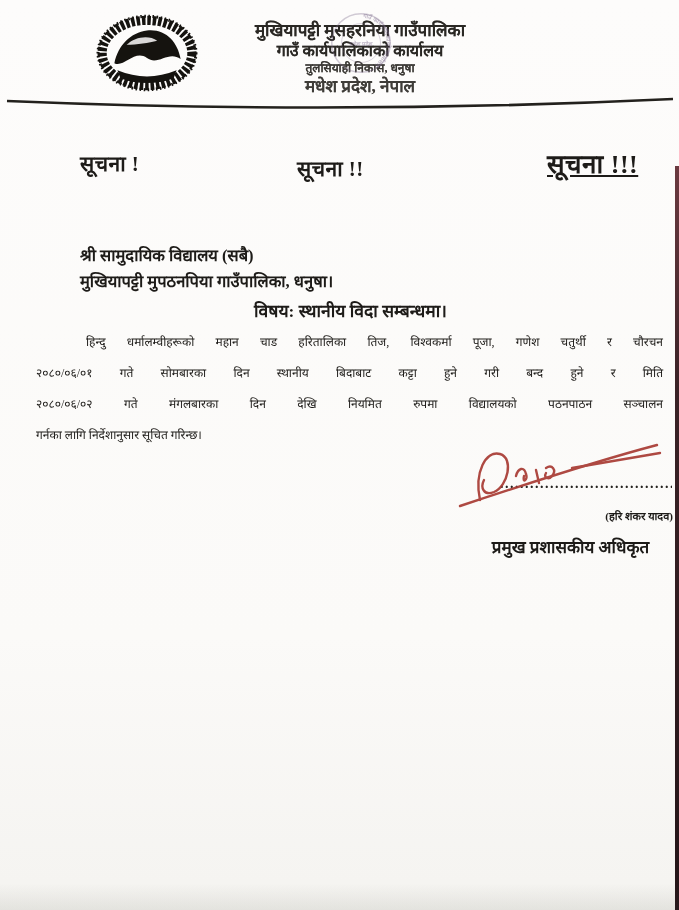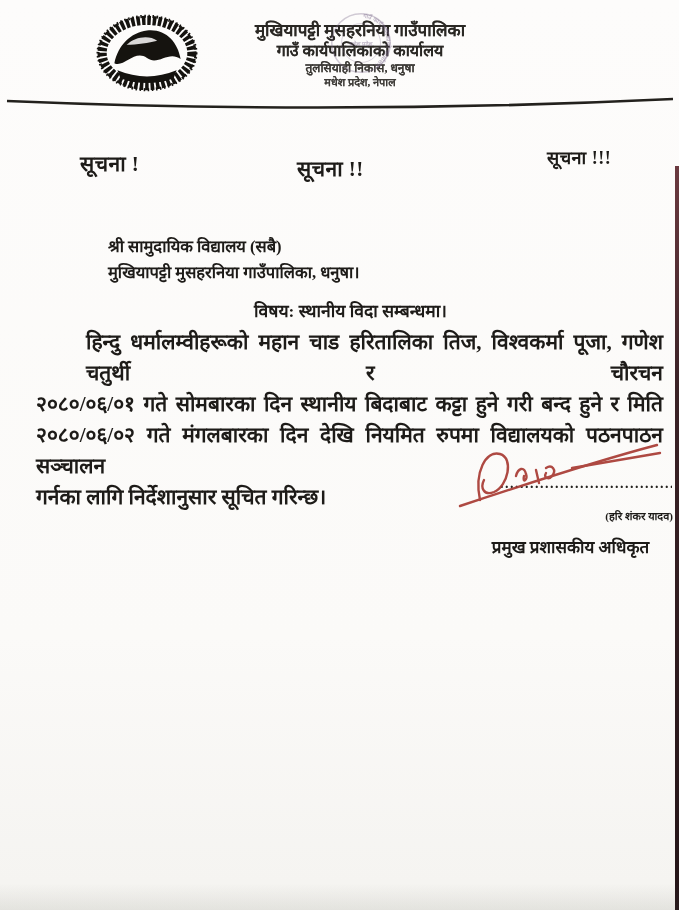--- a/index.html
+++ b/index.html
@@ -16,34 +16,34 @@
   .emblem{position:absolute;left:96px;top:14px;width:102px;height:80px;}
   .lh{
     position:absolute;left:205px;top:20px;width:310px;
     text-align:center;line-height:1.25;
     color:#2a2824;
     text-shadow:0 0 .6px rgba(40,35,30,.55);
   }
   .lh-1{font-size:17px;font-weight:bold;}
   .lh-2{font-size:16px;font-weight:bold;}
   .lh-3{font-size:12px;font-weight:bold;opacity:.92;}
-  .lh-4{font-size:11px;font-weight:bold;opacity:.9;}
+  .lh-4{font-size:17px;font-weight:bold;opacity:.9;}
   .stamp{position:absolute;left:322px;top:4px;width:78px;height:78px;opacity:.85;}
   .rule{position:absolute;left:0;top:92px;width:679px;height:26px;}
   
   .notice{position:absolute;font-weight:bold;font-size:21px;letter-spacing:.5px;}
   .n1{left:80px;top:149px;}
   .n2{left:297px;top:154px;}
-  .n3{left:547px;top:145px;font-size:18px;}
+  .n3{left:547px;top:145px;font-size:26px;text-decoration:underline;}
   .date{position:absolute;left:420px;top:196px;width:225px;text-align:right;font-size:16px;font-weight:600;}
   
-  .recipient{position:absolute;left:80px;top:234px;font-size:16.5px;line-height:26px;font-weight:600;margin-left:28px;}
+  .recipient{position:absolute;left:80px;top:243px;font-size:16.5px;line-height:26px;font-weight:600;}
   .subject{position:absolute;left:0;top:298px;width:679px;text-align:center;font-size:17.5px;font-weight:bold;padding-left:22px;box-sizing:border-box;}
   
-  .body{position:absolute;left:36px;top:327px;width:627px;font-size:21px;font-weight:700;}
+  .body{position:absolute;left:36px;top:327px;width:627px;font-size:12px;font-weight:400;}
   .bline{line-height:31px;text-align:justify;text-align-last:justify;white-space:normal;}
   .bline.first{padding-left:50px;}
   .bline.last{text-align:right;text-align-last:left;}
   
   .sig{position:absolute;left:468px;top:438px;width:205px;height:130px;}
   .sig-dots{position:absolute;left:32px;top:38px;width:172px;overflow:hidden;white-space:nowrap;font-size:14px;font-weight:bold;letter-spacing:1.5px;color:#24221f;}
   .sig-scribble{position:absolute;left:-18px;top:-2px;width:225px;height:80px;}
   .sig-name{position:absolute;left:0;top:70px;width:205px;text-align:right;font-size:11px;font-weight:bold;}
   .sig-title{position:absolute;left:-10px;top:97px;width:225px;text-align:center;font-size:17px;font-weight:bold;}
   
@@ -88,21 +88,21 @@
     <path d="M7,9 Q340,23 673,7" fill="none" stroke="#23211d" stroke-width="2.6"></path>
   </svg>
 
   <div class="notice n1">सूचना !</div>
   <div class="notice n2">सूचना !!</div>
   <div class="notice n3">सूचना !!!</div>
 
 
   <div class="recipient">
     <div>श्री सामुदायिक विद्यालय (सबै)</div>
-    <div>मुखियापट्टी मुसहरनिया गाउँपालिका, धनुषा।</div>
+    <div>मुखियापट्टी मुपठनपिया गाउँपालिका, धनुषा।</div>
   </div>
 
   <div class="subject">विषय: स्थानीय विदा सम्बन्धमा।</div>
 
   <div class="body">
     <div class="bline first">हिन्दु धर्मालम्वीहरूको महान चाड हरितालिका तिज, विश्वकर्मा पूजा, गणेश चतुर्थी र चौरचन</div>
     <div class="bline">२०८०/०६/०१ गते सोमबारका दिन स्थानीय बिदाबाट कट्टा हुने गरी बन्द हुने र मिति</div>
     <div class="bline">२०८०/०६/०२ गते मंगलबारका दिन देखि नियमित रुपमा विद्यालयको पठनपाठन सञ्चालन</div>
     <div class="bline last">गर्नका लागि निर्देशानुसार सूचित गरिन्छ।</div>
   </div>

